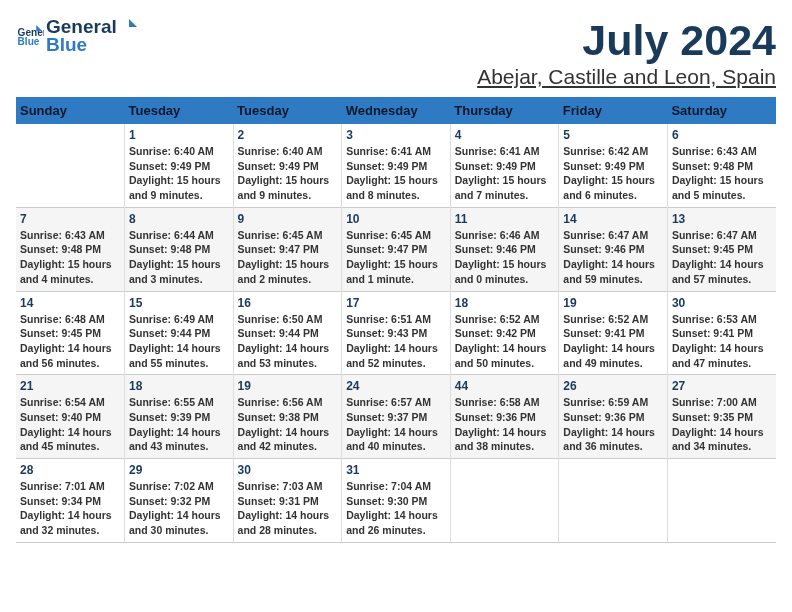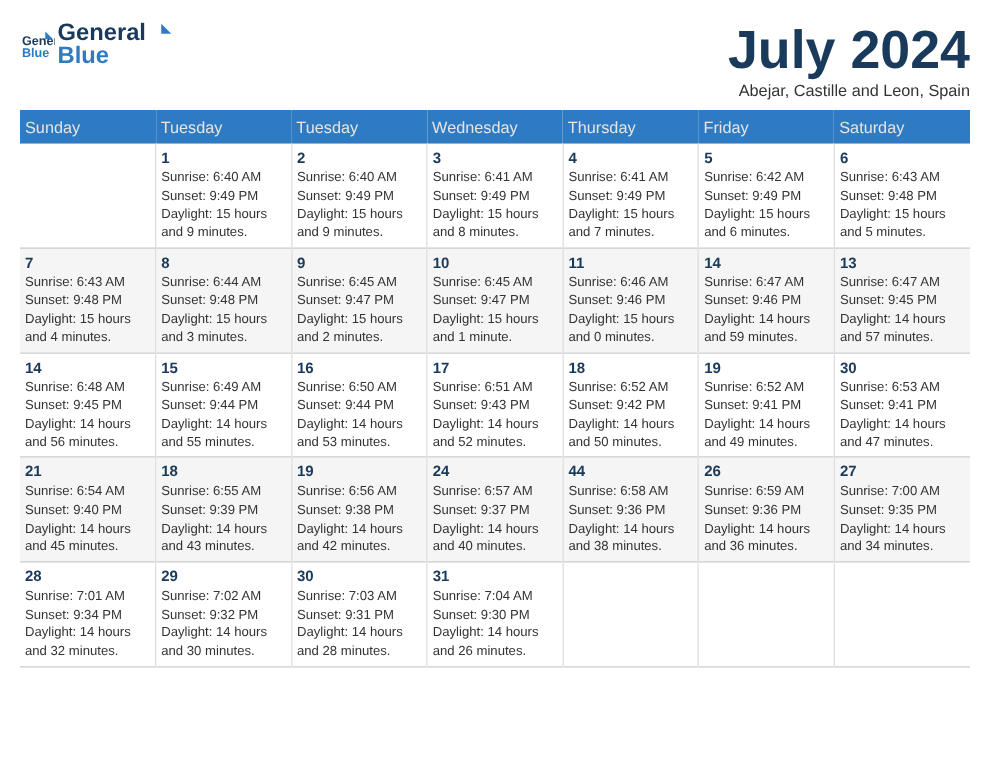--- a/index.html
+++ b/index.html
@@ -27,35 +27,36 @@
     }
     .title-block {
       text-align: right;
     }
     .month-year {
       font-size: 43px;
       font-weight: bold;
       color: #1a3a5c;
     }
     .location {
-      font-size: 13px;
+      font-size: 21px;
       color: #333;
+      text-decoration: underline;
     }
     table {
       width: 100%;
       border-collapse: collapse;
       font-size: 11px;
     }
     thead th {
       background-color: #2e7bc4;
-      color: #e5e5e5;
+      color: #0f172a;
       padding: 6px 4px;
       text-align: left;
       font-size: 13px;
-      font-weight: normal;
+      font-weight: bold;
     }
     tbody tr {
       border-bottom: 1px solid #ccc;
     }
     tbody tr:nth-child(odd) {
       background: #fff;
     }
     tbody tr:nth-child(even) {
       background: #f5f5f5;
     }
@@ -70,20 +71,21 @@
       font-weight: bold;
       font-size: 12px;
       color: #1a3a5c;
       display: block;
       margin-bottom: 2px;
     }
     .cell-text {
       color: #333;
       font-size: 10.5px;
       line-height: 1.4;
+      font-weight: bold;
     }
   </style>
 </head>
 <body>
 
 <div class="header">
   <div class="logo">
     <svg class="logo-icon" viewBox="0 0 36 36" xmlns="http://www.w3.org/2000/svg">
       <text x="2" y="18" font-size="13" font-weight="bold" fill="#1a3a5c">General</text>
       <text x="2" y="30" font-size="13" font-weight="bold" fill="#2e7bc4">Blue</text>

